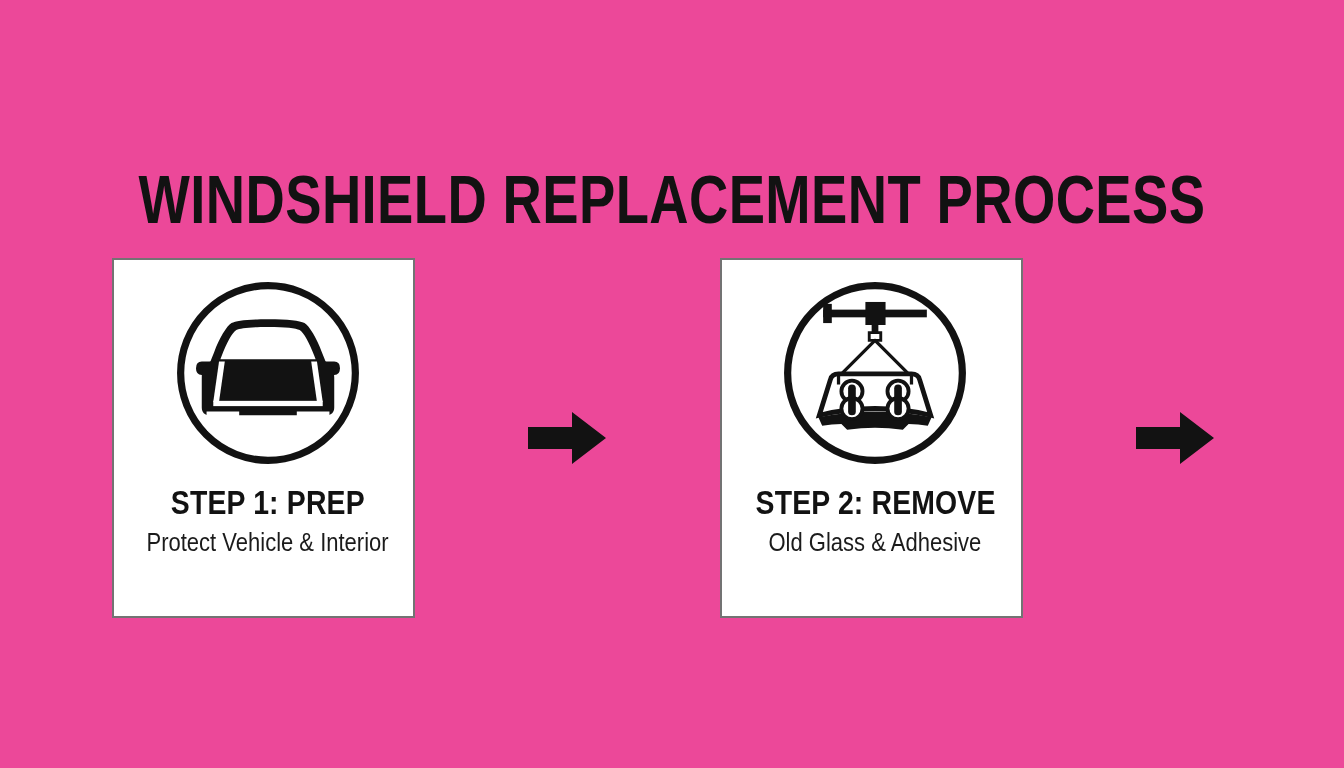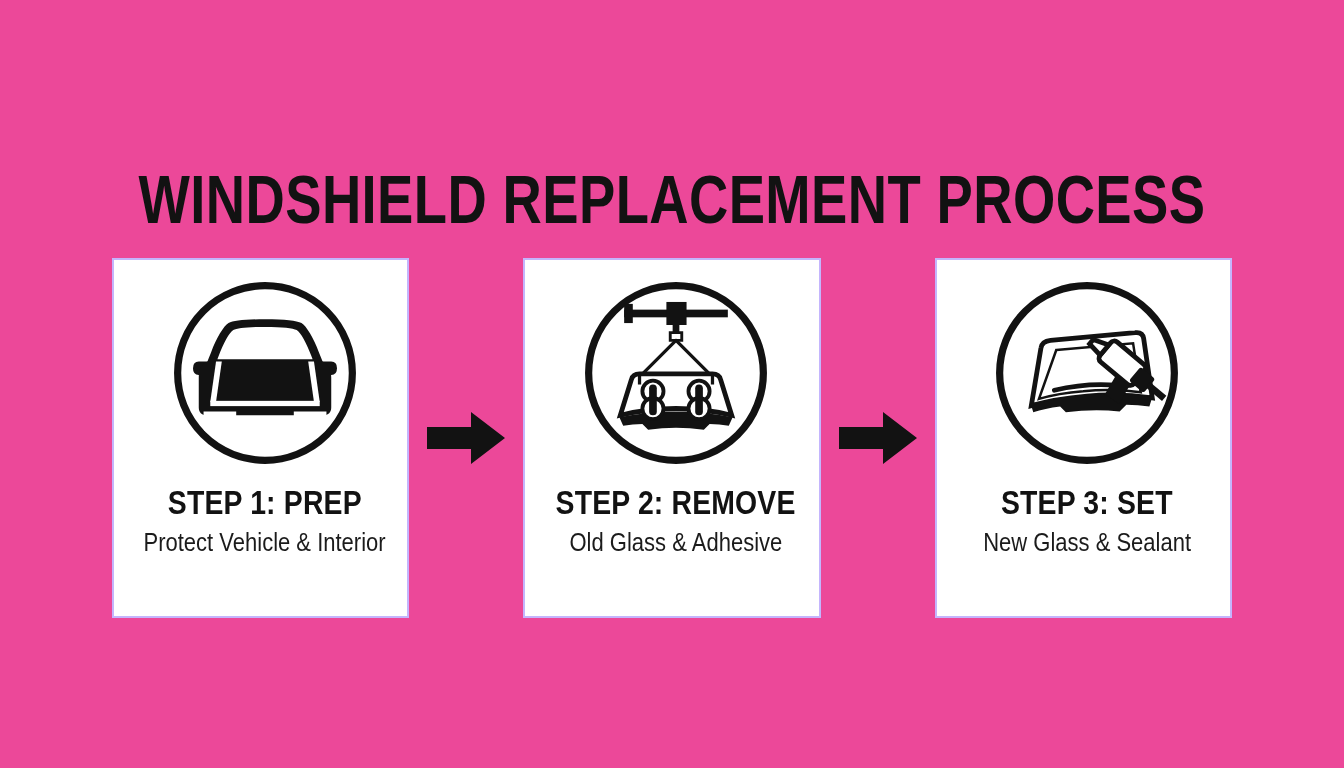--- a/index.html
+++ b/index.html
@@ -49,21 +49,21 @@
     display: flex;
     flex-direction: row;
     align-items: stretch;
     justify-content: space-between;
   }
 
   .step-card {
     width: 303px;
     height: 360px;
     box-sizing: border-box;
-    border: 2px solid #c4b5fd;
+    border: 2px solid #737373;
     background: #ffffff;
     display: flex;
     flex-direction: column;
     align-items: center;
     position: relative;
     padding-left: 8px;
   }
 
   .step-icon-wrap {
     margin-top: 17px;
@@ -236,62 +236,15 @@
       <div class="step-title">STEP 2: REMOVE</div>
       <div class="step-subtitle">Old Glass &amp; Adhesive</div>
     </div>
 
     <div class="flow-arrow">
       <svg width="78" height="52" viewBox="0 0 78 52" xmlns="http://www.w3.org/2000/svg" aria-hidden="true">
         <path d="M0 15 L44 15 L44 0 L78 26 L44 52 L44 37 L0 37 Z" fill="#121212"></path>
       </svg>
     </div>
 
-    <div class="step-card">
-      <div class="step-icon-wrap">
-        <svg viewBox="0 0 200 200" xmlns="http://www.w3.org/2000/svg" aria-hidden="true">
-          <circle cx="100" cy="100" r="91" fill="none" stroke="#121212" stroke-width="7.5"></circle>
-
-          <path d="M62 66
-                   L150 58
-                   q8 -1 9 6
-                   L168 126
-                   q-34 -5 -68 -2
-                   q-34 3 -58 10
-                   L52 74
-                   q1 -7 10 -8 z" fill="#ffffff" stroke="#121212" stroke-width="5"></path>
-
-          <path d="M68 76
-                   L148 69
-                   L156 120
-                   q-30 -4 -60 -1
-                   q-26 2 -46 8 z" fill="#ffffff" stroke="#121212" stroke-width="2.6"></path>
-
-          <path d="M42 134
-                   q26 -8 58 -11
-                   q32 -3 68 2
-                   l-3 10
-                   q-12 -2 -24 -2
-                   l-7 7
-                   q-28 -3 -56 1
-                   l-6 -6
-                   q-16 2 -28 6 z" fill="#121212"></path>
-
-          <path d="M66 118 q34 -8 66 -5 q16 1.5 22 -6" fill="none" stroke="#121212" stroke-width="5" stroke-linecap="round"></path>
-
-          <g transform="rotate(40 130 90)">
-            <rect x="112" y="72" width="46" height="27" rx="5" fill="#ffffff" stroke="#121212" stroke-width="5"></rect>
-            <rect x="152" y="76" width="20" height="19" rx="3" fill="#121212"></rect>
-
-            <path d="M112 80 L96 86 L96 92 L112 94 z" fill="#ffffff" stroke="#121212" stroke-width="5"></path>
-
-            <rect x="170" y="82" width="22" height="7" fill="#121212"></rect>
-
-            <path d="M138 99 L156 99 L160 120 L142 122 z" fill="#121212"></path>
-          </g>
-        </svg>
-      </div>
-      <div class="step-title">STEP 3: SET</div>
-      <div class="step-subtitle">New Glass &amp; Sealant</div>
-    </div>
 
   </div>
 </div>
 
 </body></html>

